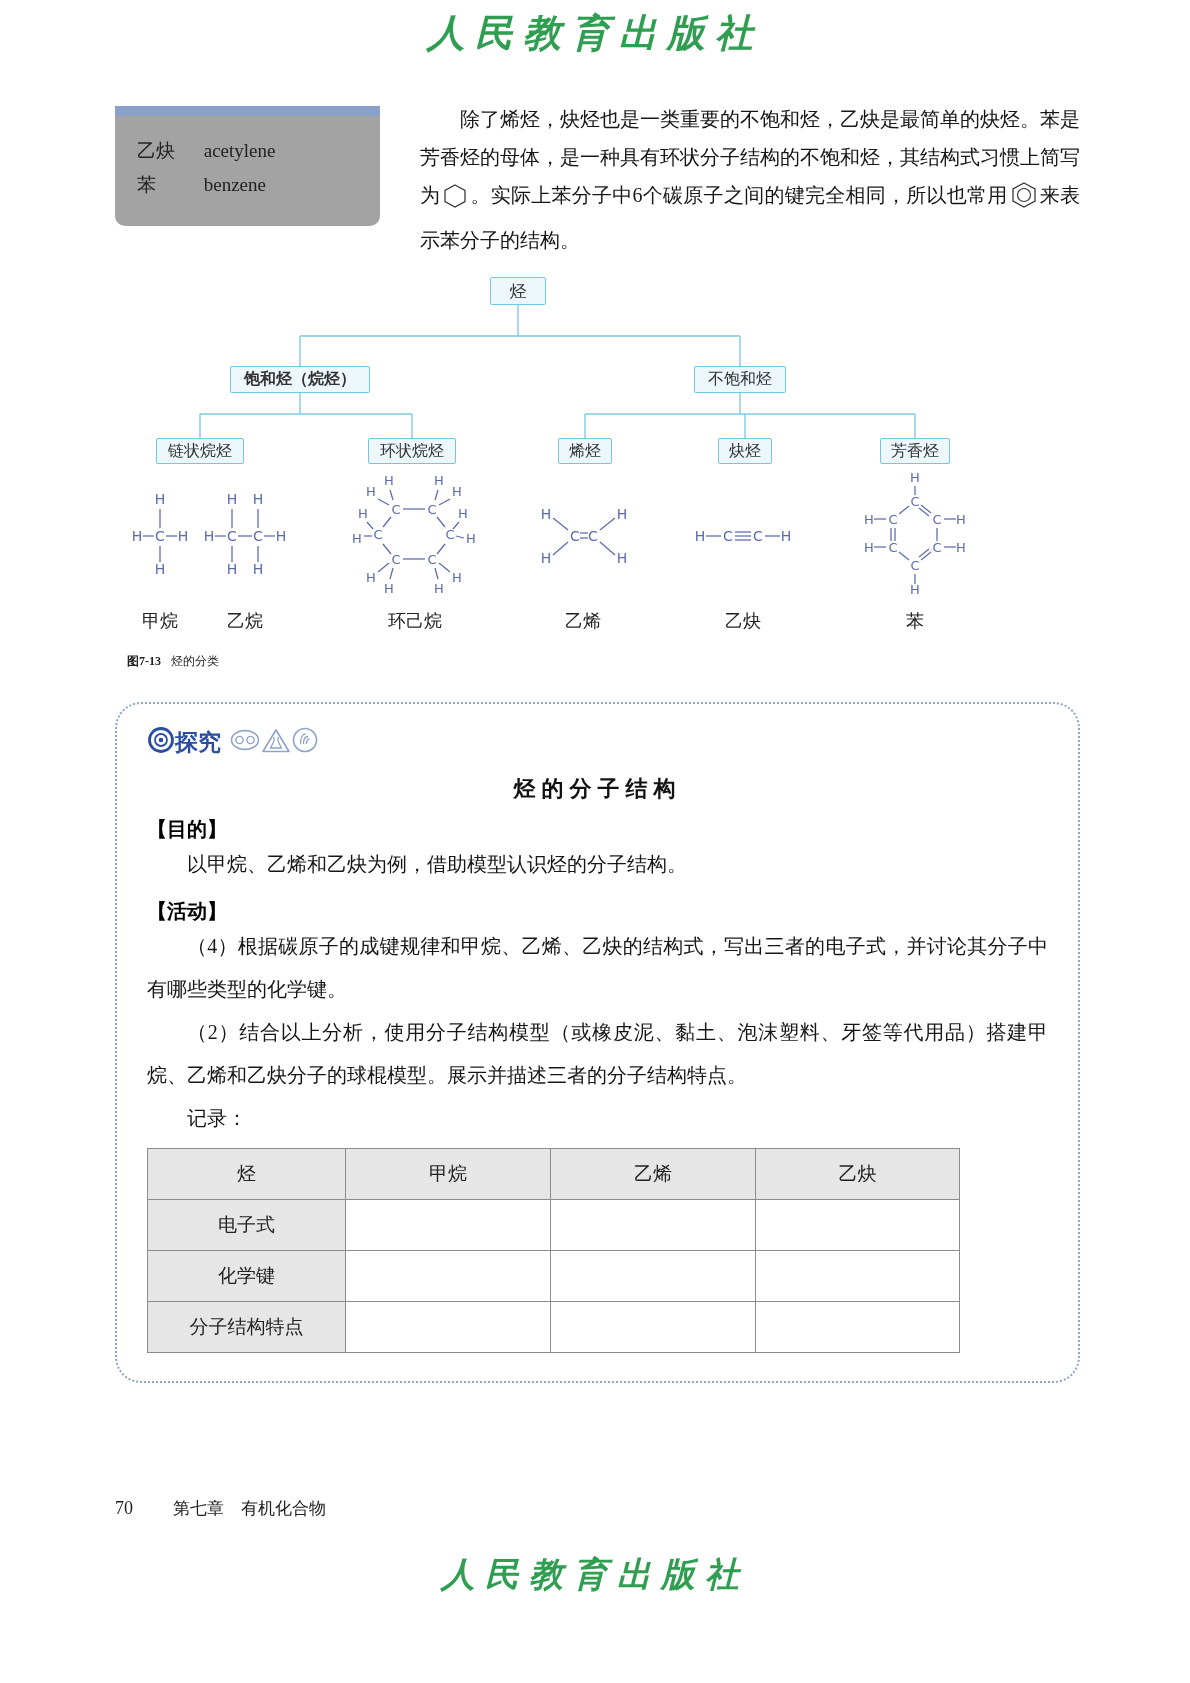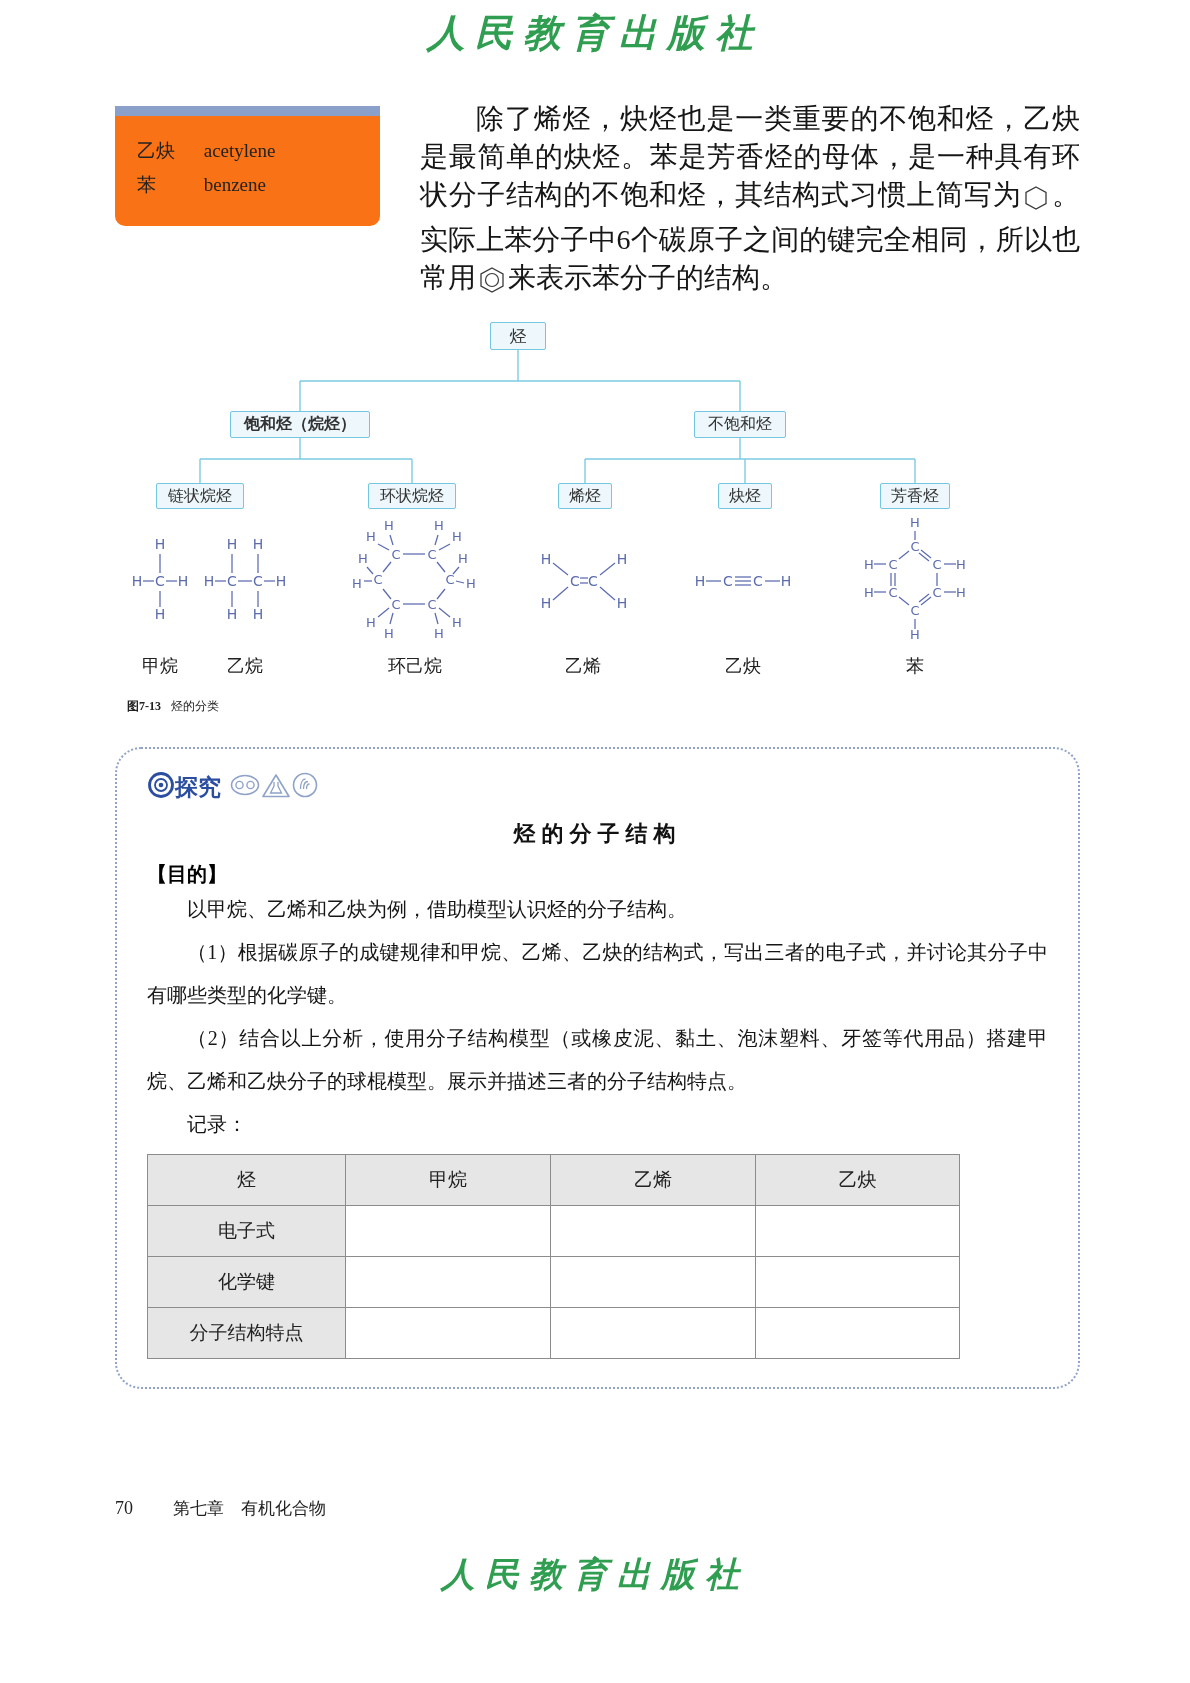--- a/index.html
+++ b/index.html
@@ -17,27 +17,27 @@
   }
   .logo-top { font-size:38px; padding-top:8px; height:60px; }
   .logo-bottom { position:absolute; left:0; right:0; top:1552px; font-size:34px; }
 
   .content { padding:0 110px 0 115px; }
 
   
   .row-top { display:flex; margin-top:40px; }
   .vocab { width:265px; flex:0 0 265px; margin-top:6px; }
   .vocab-bar { height:10px; background:#8ba0c9; }
-  .vocab-body { background:#f97316; border-radius:0 0 10px 10px; padding:18px 22px 24px; }
+  .vocab-body { background:#a3a3a3; border-radius:0 0 10px 10px; padding:18px 22px 24px; }
   .vocab-item { font-size:19px; color:#222; line-height:34px; }
   .vocab-term { display:inline-block; min-width:62px; }
   .vocab-en { font-family:"Liberation Serif",serif; }
 
   .intro {
-    flex:1; margin-left:40px; font-size:28px; line-height:38px;
+    flex:1; margin-left:40px; font-size:20px; line-height:38px;
     text-align:justify; text-indent:2em; color:#161616;
   }
   .inline-hex { vertical-align:-7px; margin:0 3px; }
 
   
   .tree { position:relative; width:965px; height:364px; margin-top:14px; }
   .tree-svg { position:absolute; left:0; top:0; }
   .node {
     position:absolute; border:1px solid #74c7e2; background:#edf7fc;
     display:flex; align-items:center; justify-content:center;
@@ -287,21 +287,22 @@
             <path d="M9.5 18 c0 -6 2 -10 5 -10 m-2 10 c0 -4.5 1.5 -7.5 4.5 -7.5 m-1.5 7.5 c0 -3 1 -5 3 -5" fill="none" stroke="#8fa3c8" stroke-width="1.3"></path>
           </svg>
         </span>
       </div>
 
       <div class="inq-title">烃的分子结构</div>
 
       <div class="sec-label">【目的】</div>
       <p class="inq-text">以甲烷、乙烯和乙炔为例，借助模型认识烃的分子结构。</p>
 
-      <p class="inq-text">（1）根据碳原子的成键规律和甲烷、乙烯、乙炔的结构式，写出三者的电子式，并讨论其分子中有哪些类型的化学键。</p>
+      <div class="sec-label">【活动】</div>
+      <p class="inq-text">（4）根据碳原子的成键规律和甲烷、乙烯、乙炔的结构式，写出三者的电子式，并讨论其分子中有哪些类型的化学键。</p>
       <p class="inq-text">（2）结合以上分析，使用分子结构模型（或橡皮泥、黏土、泡沫塑料、牙签等代用品）搭建甲烷、乙烯和乙炔分子的球棍模型。展示并描述三者的分子结构特点。</p>
 
       <p class="inq-text">记录：</p>
 
       <table class="record">
         <colgroup>
             <col style="width:198px">
             <col style="width:205px">
             <col style="width:205px">
             <col style="width:204px">

